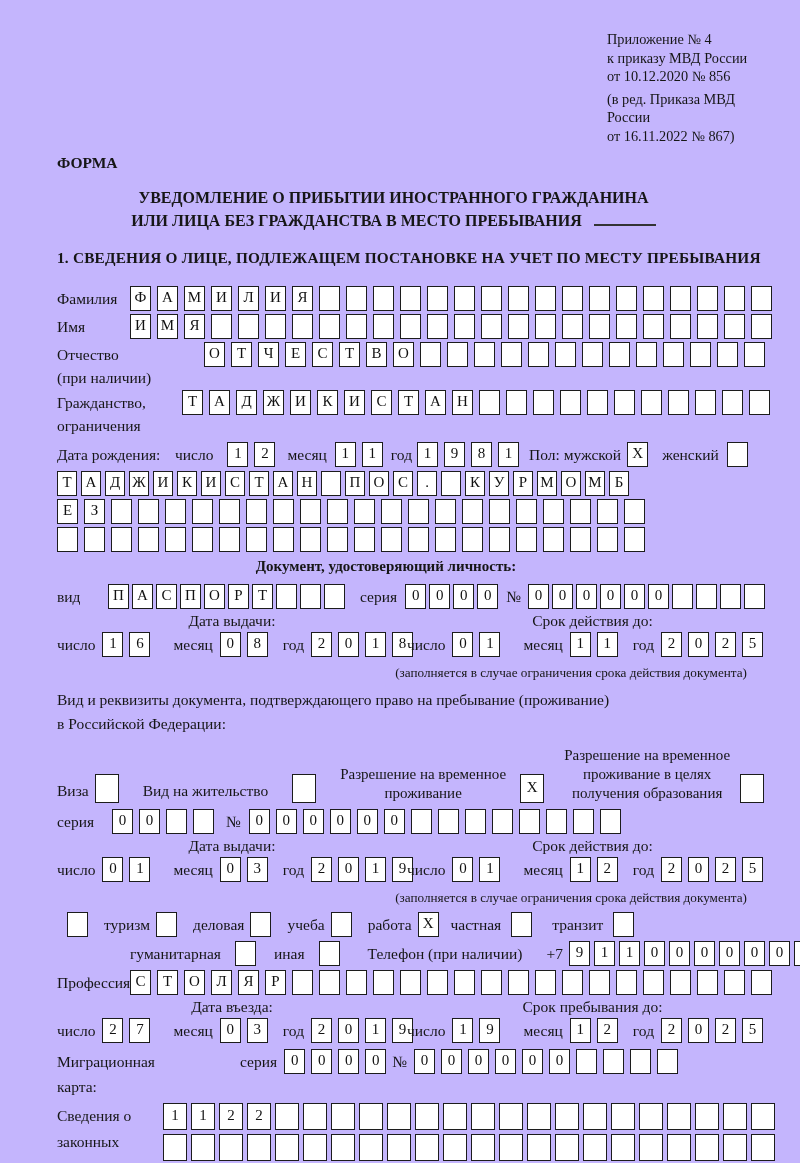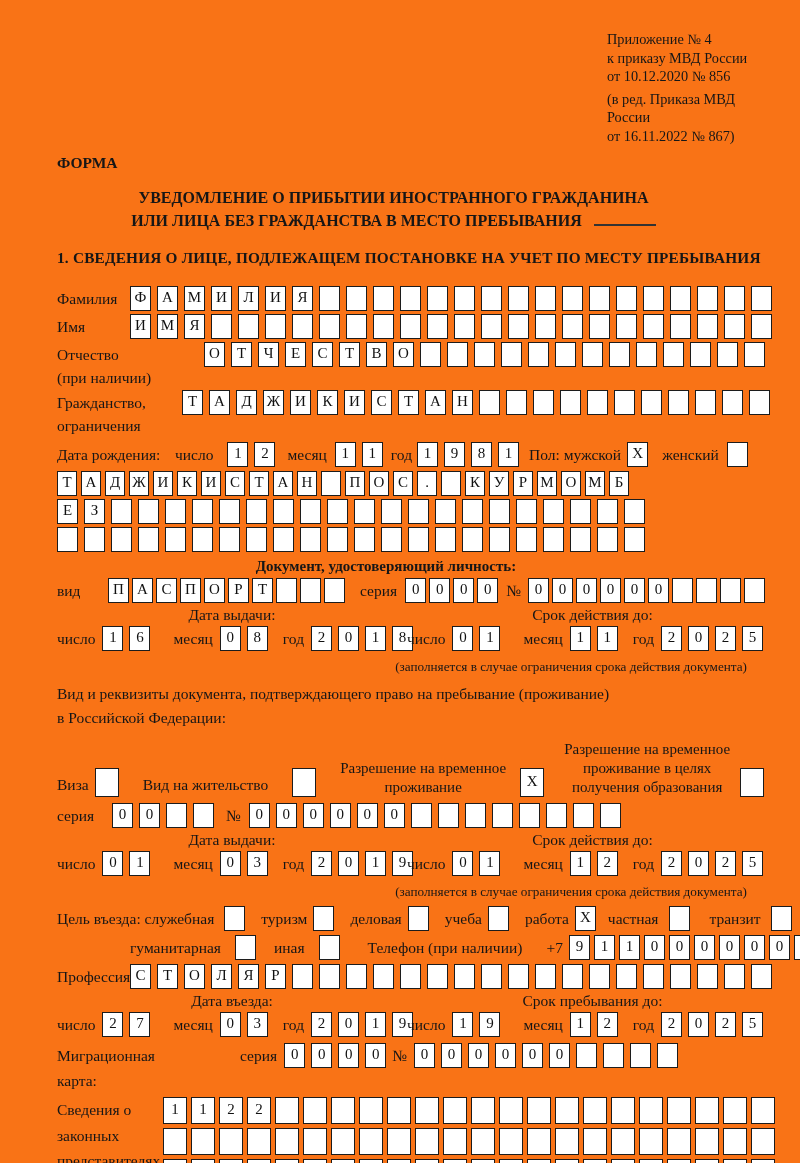--- a/index.html
+++ b/index.html
@@ -1,20 +1,20 @@
 <!DOCTYPE html>
 <html><head>
 <meta charset="utf-8">
 <style>
   html,body{margin:0;padding:0;background:#ffffff;}
   .page{
     width:800px;height:1163px;box-sizing:border-box;
     padding:30px 25px 0 57px;
     font-family:"Liberation Serif","DejaVu Serif",serif;
-    font-size:15.5px;color:#161616;background:#f97316;
+    font-size:15.5px;color:#161616;background:#c4b5fd;
     overflow:hidden;position:relative;
   }
   .appendix{width:160px;margin-left:auto;margin-right:8px;line-height:18.5px;font-size:14.3px;}
   .appendix .amend{margin-top:4px;display:block;}
   .forma{ text-align:left;padding-right:10px;margin-top:9px;font-weight:bold;font-size:15.5px;}
   .title{ text-align:center;font-weight:bold;font-size:16px;line-height:23px;margin-top:14px;margin-right:45px;white-space:nowrap;}
   .title-blank{display:inline-block;width:62px;border-bottom:2px solid #333;height:14px;margin-left:12px;}
   .sec-head{font-weight:bold;font-size:15.3px;margin-top:17px;letter-spacing:.2px;}
   .rows{margin-top:19px;}
 
@@ -34,21 +34,21 @@
   }
   .mid .cell{margin-right:4px;}
   .xmid .cell{margin-right:3px;}
   .tight .cell{width:20px;margin-right:4px;}
   .wide .cell{width:24px;height:27px;margin-right:4px;line-height:23px;}
   .cb .cell{width:24px;height:29px;line-height:25px;}
 
   .dlabel{line-height:25px;white-space:nowrap;}
   .stack>.cellrow{margin-bottom:3px;}
 
-  .doc-head{text-align:center;font-weight:bold;font-size:15px;margin:3px 60px 3px 0;}
+  .doc-head{text-align:center;font-weight:bold;font-size:15px;margin:3px 60px 9px 0;}
 
   .dates{display:flex;margin-top:3px;}
   .dcol-left{width:350px;flex-shrink:0;}
   .dcol-right{flex:1;padding-right:40px;}
   .dhead{text-align:center;margin-bottom:2px;line-height:18px;}
   .dvals{display:flex;align-items:flex-start;white-space:nowrap;}
   .dvals .dlabel{margin-right:7px;}
   .dvals .cellrow{margin-right:9px;}
   .note{font-size:13.2px;line-height:16px;margin-top:1px;}
   .note-r{text-align:right;padding-right:28px;margin-top:8px;}
@@ -221,21 +221,20 @@
           <span class="dlabel" style="margin-left:8px;">месяц</span>
           <span class="cellrow"><span class="cell">1</span><span class="cell">2</span></span>
           <span class="dlabel">год</span>
           <span class="cellrow"><span class="cell">2</span><span class="cell">0</span><span class="cell">2</span><span class="cell">5</span></span>
         </div>
       </div>
     </div>
     <div class="note note-r">(заполняется в случае ограничения срока действия документа)</div>
 
     <div class="frow" style="margin-top:6px;">
-      <span class="dlabel">Цель въезда: служебная</span>
       <span class="gap10"></span>
         <span class="cellrow"><span class="cell"></span></span>
       <span class="gap10"></span>
         <span class="dlabel">туризм</span>
       <span class="gap6"></span>
         <span class="cellrow"><span class="cell"></span></span>
       <span class="gap10"></span>
         <span class="dlabel">деловая</span>
       <span class="gap6"></span>
         <span class="cellrow"><span class="cell"></span></span>

